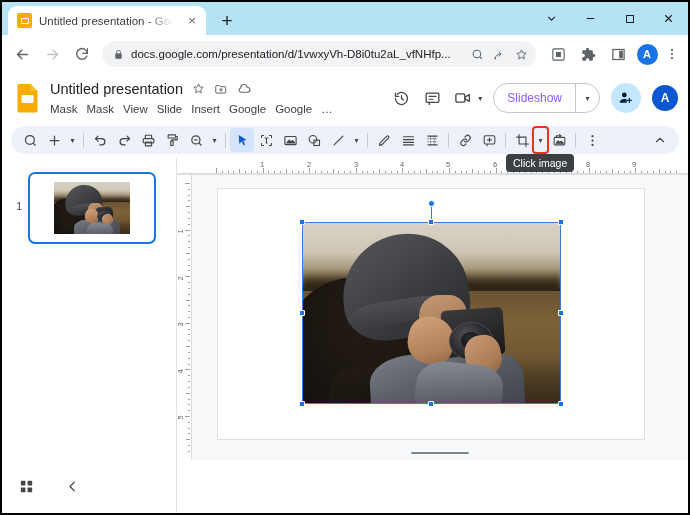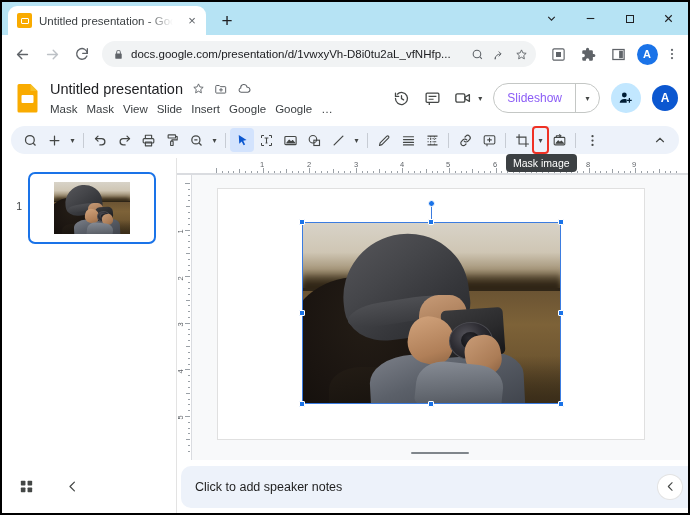--- a/index.html
+++ b/index.html
@@ -769,21 +769,21 @@
     </div>
 
     <div class="tb-spacer"></div>
     <div class="tb">
       <svg width="14" height="14" viewBox="0 0 24 24" fill="none" stroke="currentColor" stroke-width="2" stroke-linecap="round">
           <path d="M6 15l6-6 6 6"></path>
         </svg>
     </div>
   </div>
 
-  <div class="tooltip">Mask image</div>
+  <div class="tooltip">Click image</div>
 
   <div class="workspace">
 
     <div class="filmstrip">
       <div class="slide-row">
         <span class="slide-num">1</span>
         <div class="thumb">
           <div class="thumb-inner">
             <div class="photo">
               <div class="ph-sky"></div>
@@ -1011,23 +1011,15 @@
             <rect x="13.5" y="13.5" width="6.5" height="6.5" rx="1"></rect>
           </svg>
       </div>
       <div class="bb-ico">
         <svg width="15" height="15" viewBox="0 0 24 24" fill="none" stroke="currentColor" stroke-width="2" stroke-linecap="round" stroke-linejoin="round">
             <path d="M15 5l-7 7 7 7"></path>
           </svg>
       </div>
     </div>
 
-    <div class="notes-pane">
-      <span class="notes-placeholder">Click to add speaker notes</span>
-      <span class="notes-collapse">
-        <svg width="13" height="13" viewBox="0 0 24 24" fill="none" stroke="currentColor" stroke-width="2" stroke-linecap="round" stroke-linejoin="round">
-            <path d="M15 5l-7 7 7 7"></path>
-          </svg>
-      </span>
-    </div>
   </div>
 
 </div>
 
 </body></html>

